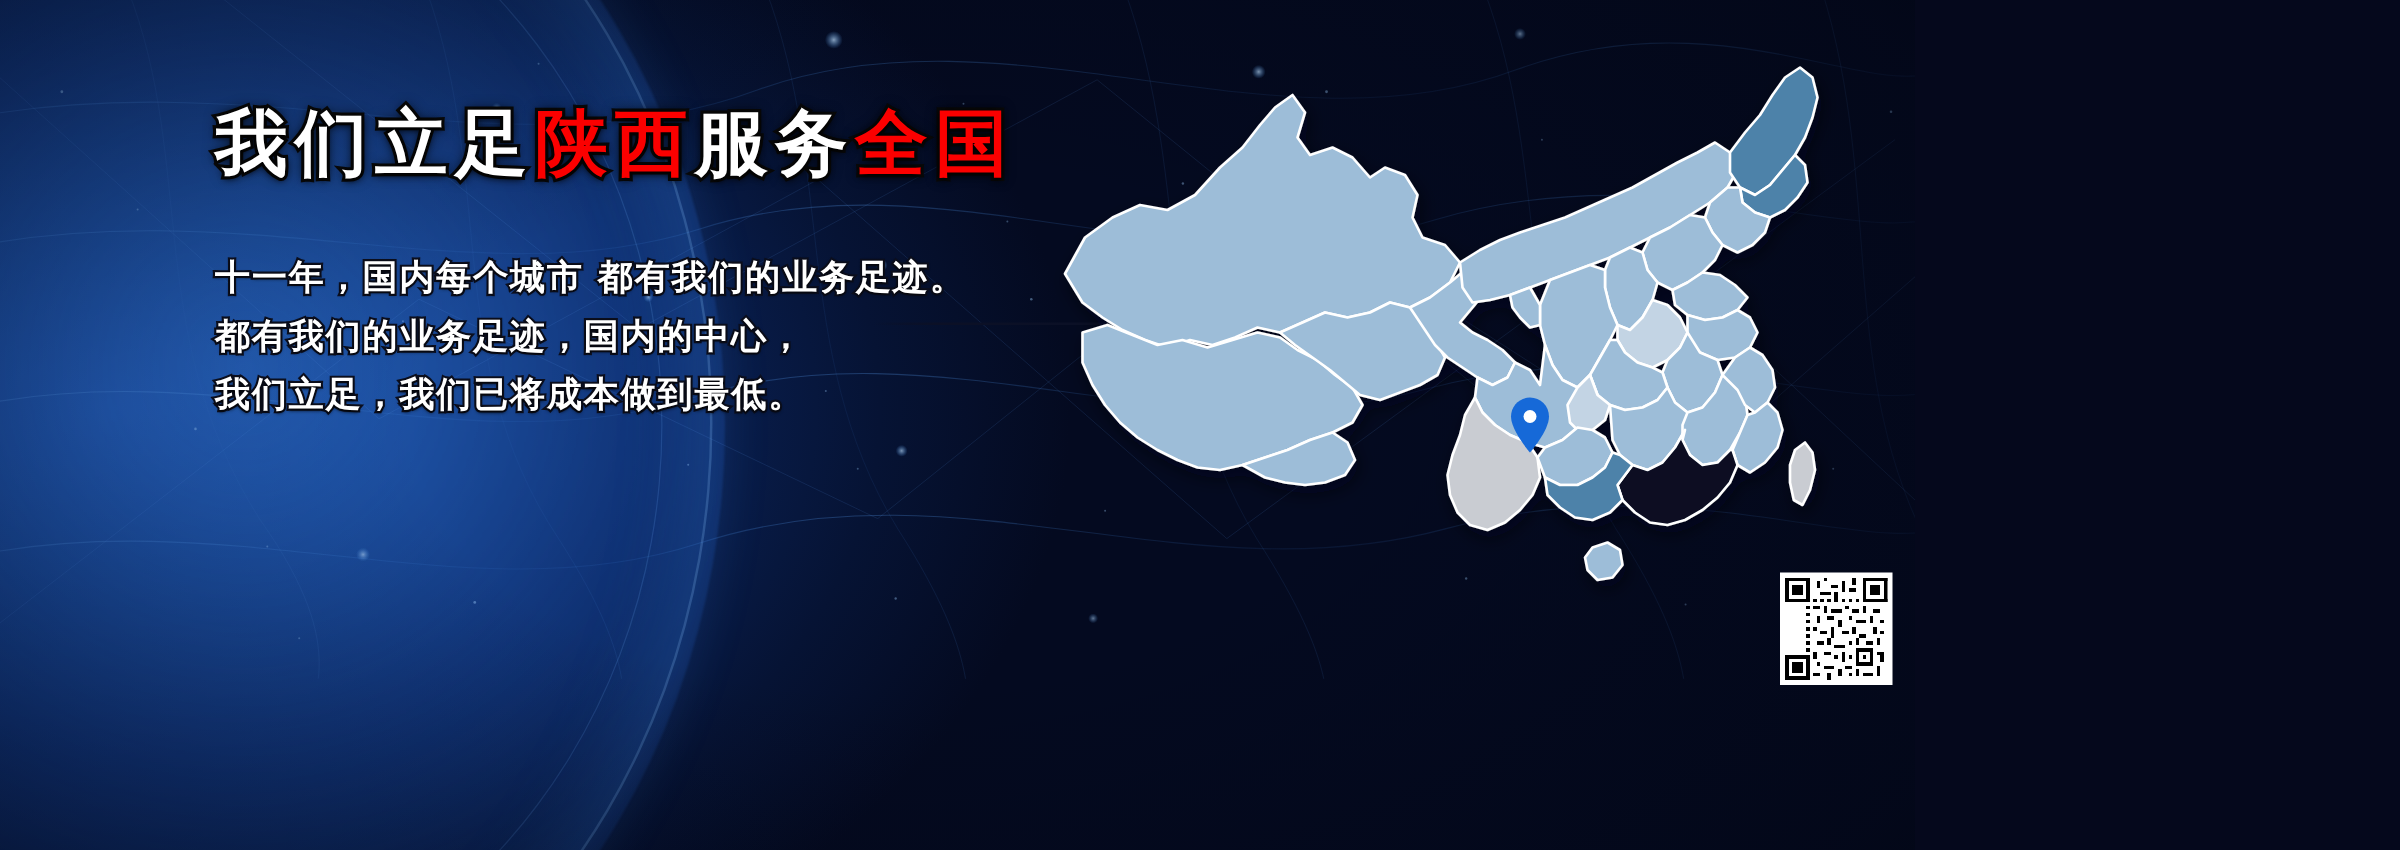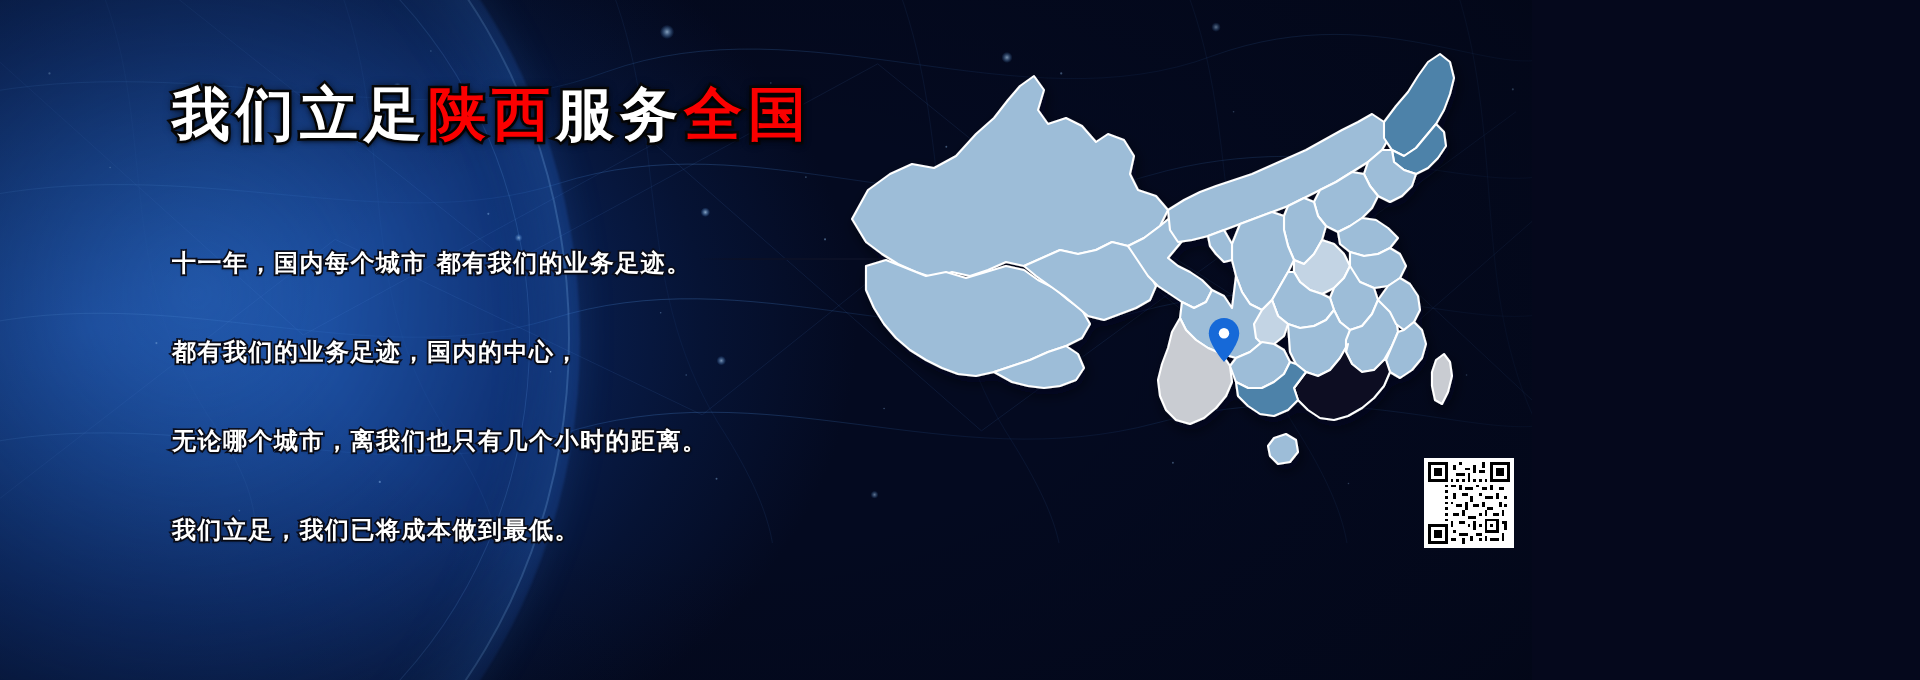--- a/index.html
+++ b/index.html
@@ -82,30 +82,29 @@
     width:284px; height:2px;
     background:linear-gradient(90deg, rgba(6,12,34,0) 0%, #0b1026 18%, #0b1026 82%, rgba(6,12,34,0) 100%);
   }
 
   .body-lines {
     position:absolute;
     left:172px; top:198px;
     width:700px;
   }
   .body-line {
-    font-size:24px;
+    font-size:28px;
     line-height:47px;
     font-weight:700;
     letter-spacing:1.5px;
     white-space:nowrap;
     color:#ffffff;
     -webkit-text-stroke:3.4px #0c0f1e;
     paint-order:stroke fill;
     text-shadow:0 1px 3px rgba(0,0,0,.9);
-    margin-top:42px;
   }
 
   
   .map-wrap {
     position:absolute;
     left:838px; top:14px;
     width:660px; height:566px;
   }
   .map-wrap svg { width:100%; height:100%; display:block; overflow:visible; }
 
@@ -221,21 +220,20 @@
     <div class="headline">
       <span>我们立足</span><span class="hl-red">陕西</span><span>服务</span><span class="hl-red">全国</span>
     </div>
   </div>
 
   <div class="divider"></div>
 
   <div class="body-lines">
     <div class="body-line">十一年，国内每个城市 都有我们的业务足迹。</div>
     <div class="body-line">都有我们的业务足迹，国内的中心，</div>
-    <div class="body-line">无论哪个城市，离我们也只有几个小时的距离。</div>
     <div class="body-line">我们立足，我们已将成本做到最低。</div>
   </div>
 
   <div class="map-wrap">
     <svg viewBox="0 0 660 566" preserveAspectRatio="xMidYMid meet">
       <defs>
         <filter id="mapshadow" x="-20%" y="-20%" width="150%" height="150%">
           <feDropShadow dx="3" dy="6" stdDeviation="7" flood-color="#01030f" flood-opacity=".55"></feDropShadow>
         </filter>
       </defs>

